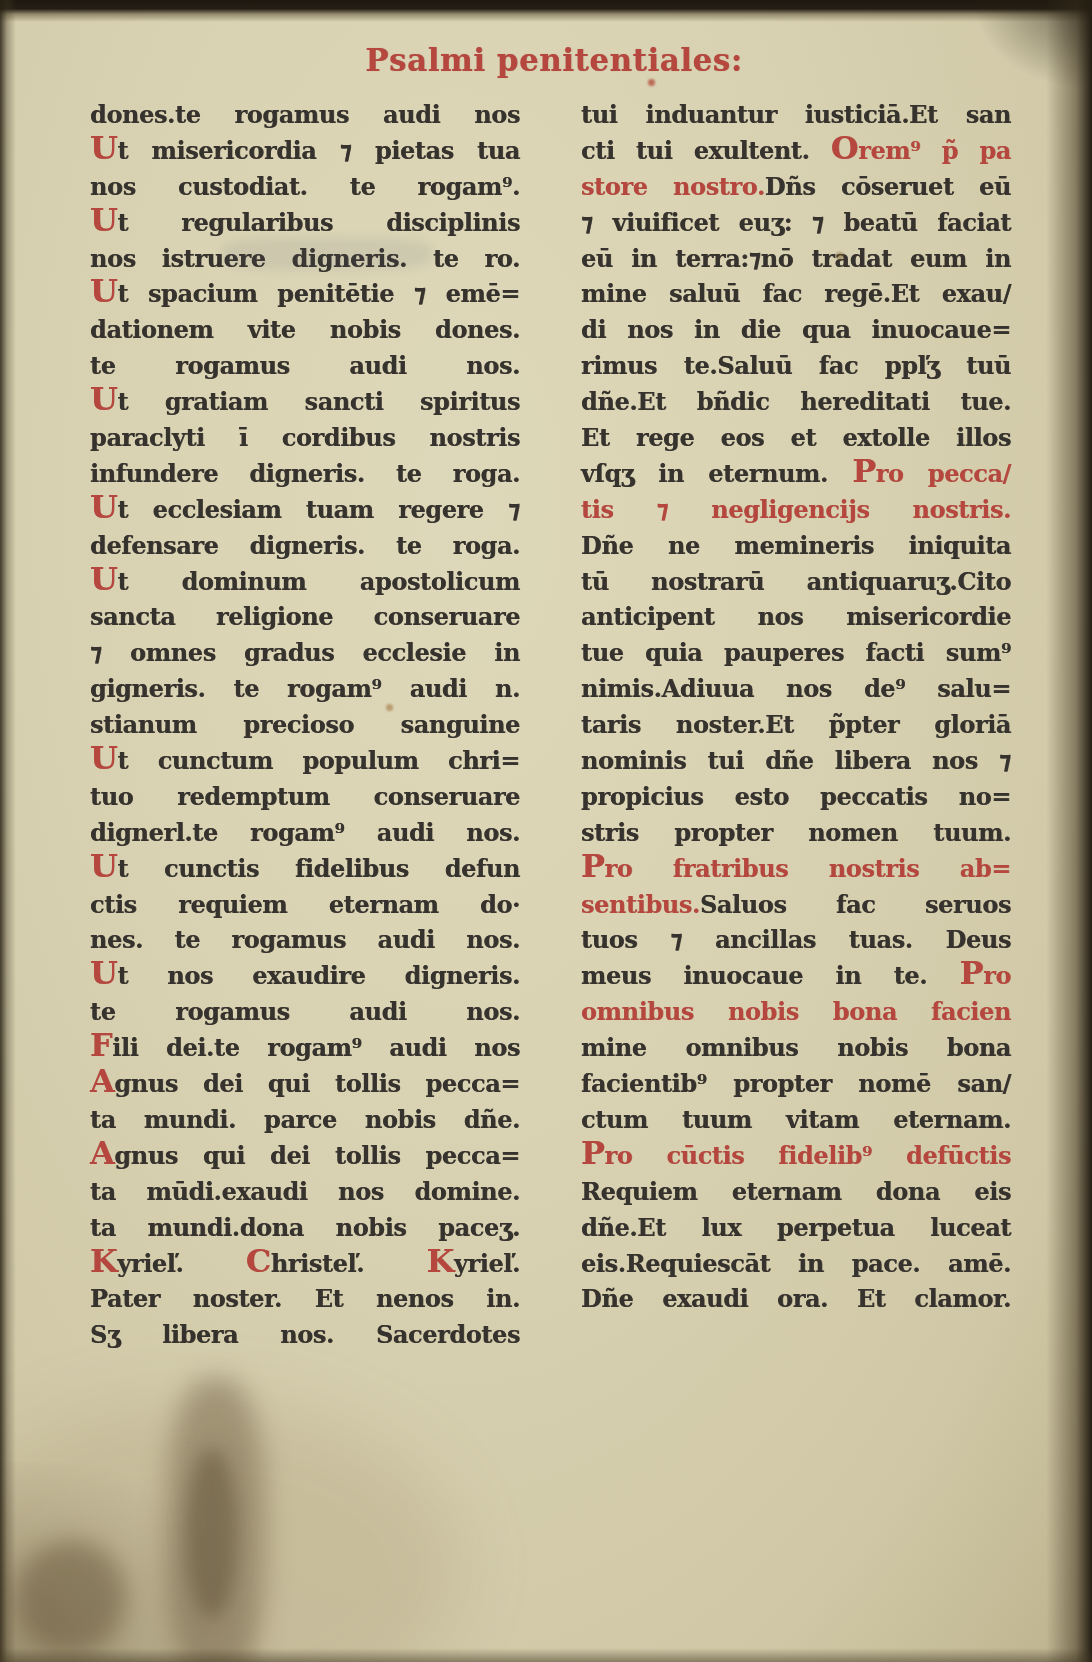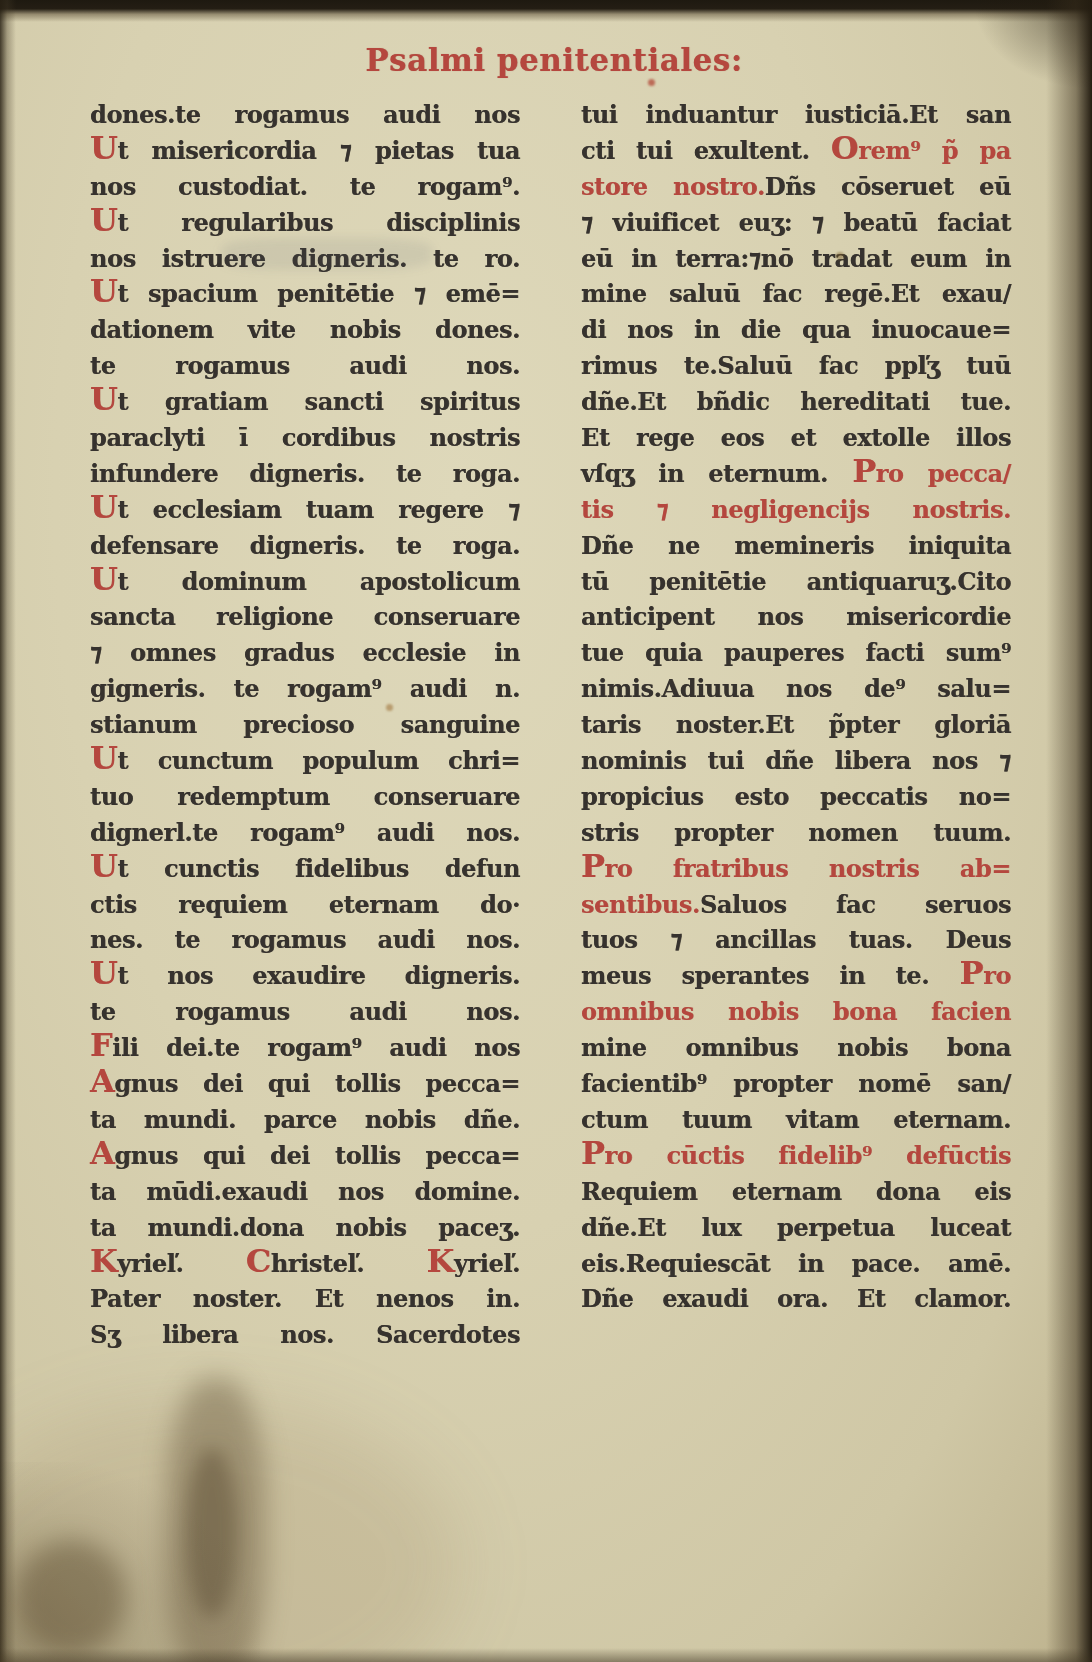--- a/index.html
+++ b/index.html
@@ -109,32 +109,32 @@
       <div class="line"><span class="ink">⁊ viuificet euʒ: ⁊ beatū faciat</span></div>
       <div class="line"><span class="ink">eū in terra:⁊nō tradat eum in</span></div>
       <div class="line"><span class="ink">mine saluū fac regē.Et exau/</span></div>
       <div class="line"><span class="ink">di nos in die qua inuocaue=</span></div>
       <div class="line"><span class="ink">rimus te.Saluū fac ppľʒ tuū</span></div>
       <div class="line"><span class="ink">dñe.Et bñdic hereditati tue.</span></div>
       <div class="line"><span class="ink">Et rege eos et extolle illos</span></div>
       <div class="line"><span class="ink">vſqʒ in eternum. </span><span class="red initial">P</span><span class="red">ro pecca/</span></div>
       <div class="line"><span class="red">tis ⁊ negligencijs nostris.</span></div>
       <div class="line"><span class="ink">Dñe ne memineris iniquita</span></div>
-      <div class="line"><span class="ink">tū penitētie antiquaruʒ.Cito</span></div>
+      <div class="line"><span class="ink">tū nostrarū antiquaruʒ.Cito</span></div>
       <div class="line"><span class="ink">anticipent nos misericordie</span></div>
       <div class="line"><span class="ink">tue quia pauperes facti sum⁹</span></div>
       <div class="line"><span class="ink">nimis.Adiuua nos de⁹ salu=</span></div>
       <div class="line"><span class="ink">taris noster.Et p̃pter gloriā</span></div>
       <div class="line"><span class="ink">nominis tui dñe libera nos ⁊</span></div>
       <div class="line"><span class="ink">propicius esto peccatis no=</span></div>
       <div class="line"><span class="ink">stris propter nomen tuum.</span></div>
       <div class="line"><span class="red initial">P</span><span class="red">ro fratribus nostris ab=</span></div>
       <div class="line"><span class="red">sentibus.</span><span class="ink">Saluos fac seruos</span></div>
       <div class="line"><span class="ink">tuos ⁊ ancillas tuas. Deus</span></div>
-      <div class="line"><span class="ink">meus sperantes in te. </span><span class="red initial">P</span><span class="red">ro</span></div>
+      <div class="line"><span class="ink">meus inuocaue in te. </span><span class="red initial">P</span><span class="red">ro</span></div>
       <div class="line"><span class="red">omnibus nobis bona facien</span></div>
       <div class="line"><span class="ink">mine omnibus nobis bona</span></div>
       <div class="line"><span class="ink">facientib⁹ propter nomē san/</span></div>
       <div class="line"><span class="ink">ctum tuum vitam eternam.</span></div>
       <div class="line"><span class="red initial">P</span><span class="red">ro cūctis fidelib⁹ defūctis</span></div>
       <div class="line"><span class="ink">Requiem eternam dona eis</span></div>
       <div class="line"><span class="ink">dñe.Et lux perpetua luceat</span></div>
       <div class="line"><span class="ink">eis.Requiescāt in pace. amē.</span></div>
       <div class="line"><span class="ink">Dñe exaudi ora. Et clamor.</span></div>
     </div>

